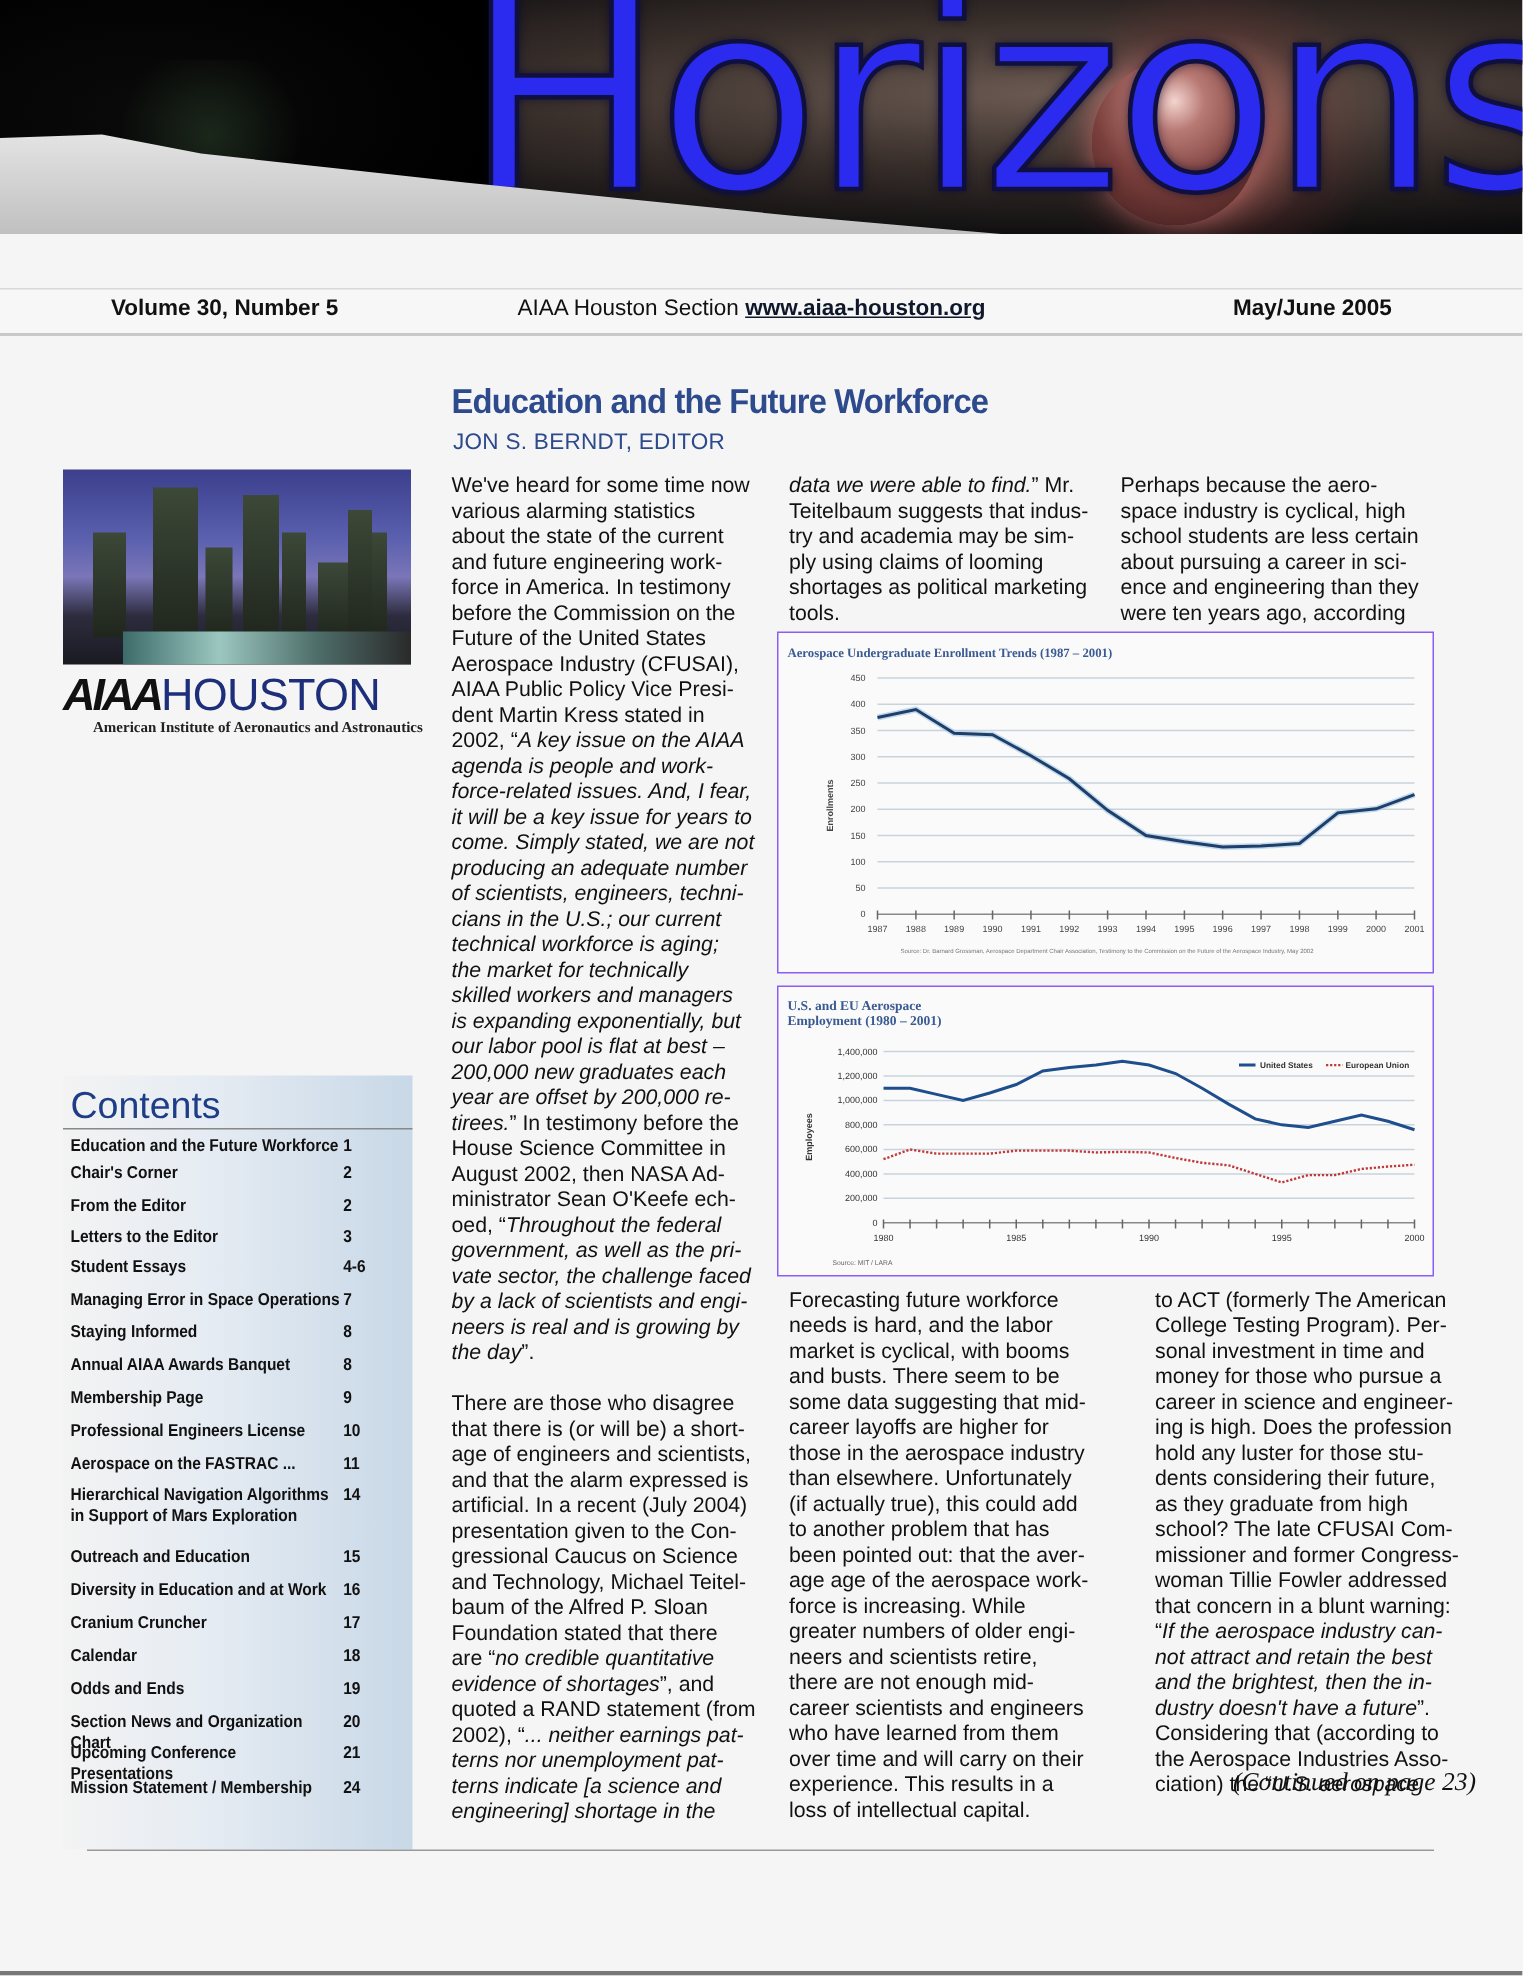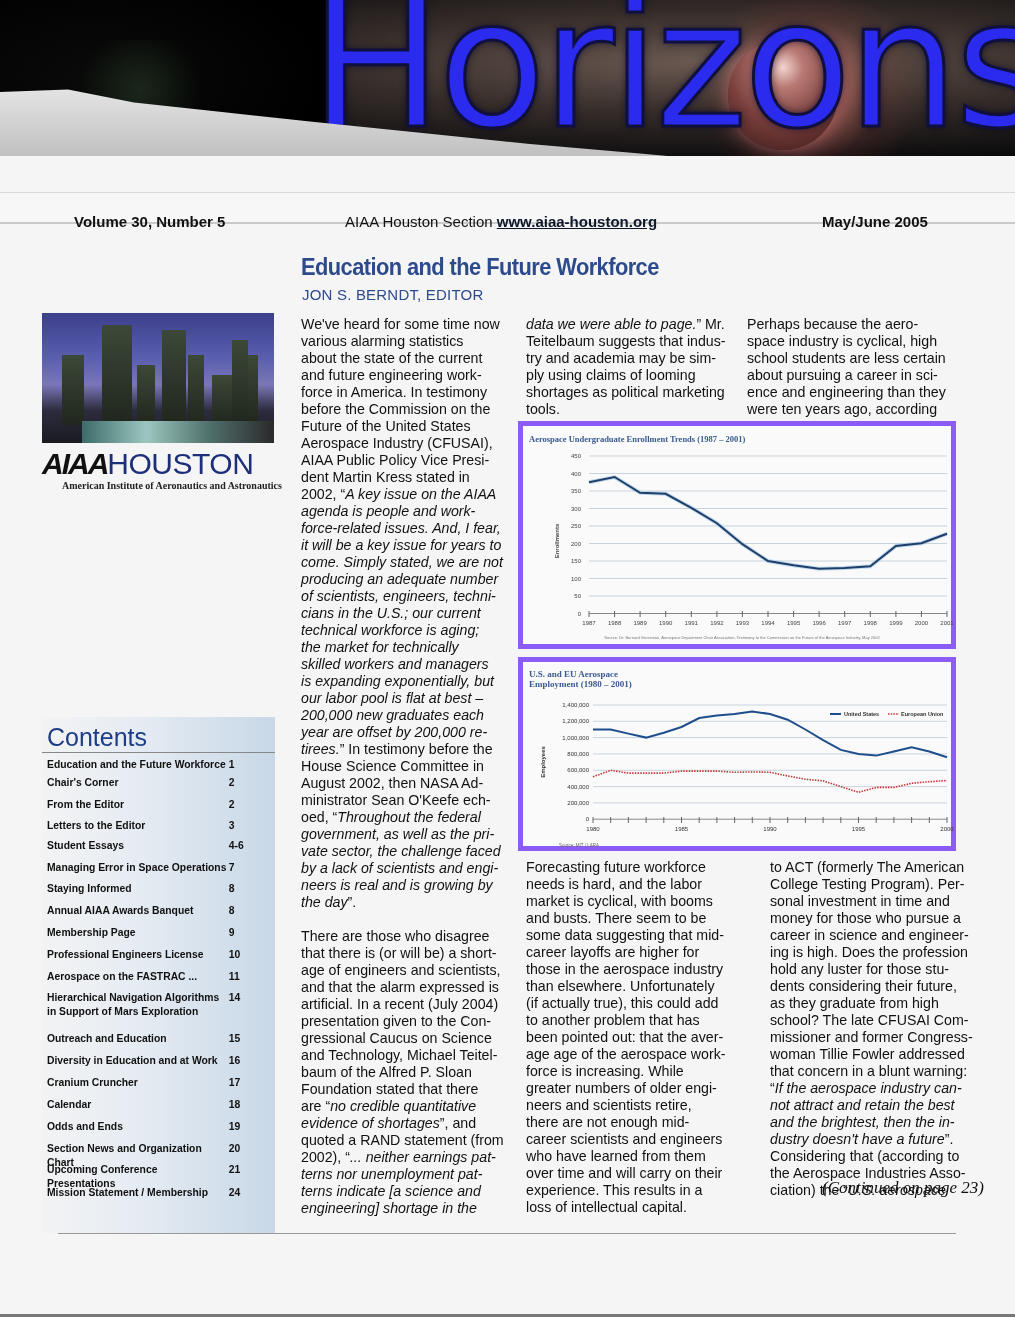--- a/index.html
+++ b/index.html
@@ -21,21 +21,21 @@
   .masthead .title { position: absolute; left: 310px; top: -22px; font-family: "DejaVu Sans", sans-serif;
     font-size: 176px; line-height: 176px; color: #2b2bf0; letter-spacing: -4px;
     -webkit-text-stroke: 3px #101040; text-shadow: 0 0 8px rgba(0,0,40,.8); }
   .masthead .moon { position: absolute; left: -20px; top: 80px; width: 1100px; height: 160px;
     background: linear-gradient(180deg, #e8e8e8 0%, #cfcfcf 30%, #b5b5b5 60%, #dcdcdc 100%);
     clip-path: polygon(0 8%, 8% 6%, 14% 14%, 22% 20%, 30% 26%, 40% 33%, 50% 40%, 60% 46%, 70% 52%, 80% 58%, 88% 62%, 100% 66%, 100% 100%, 0 100%); }
 
   
   .infobar { position: absolute; left: 0; top: 192px; width: 1015px; height: 32px; background: #f7f7f7;
     border-top: 1px solid #d8d8d8; border-bottom: 2px solid #c9c9c9; font-size: 15px; }
-  .infobar span { position: absolute; top: 20px; white-space: nowrap; }
+  .infobar span { position: absolute; top: 4px; white-space: nowrap; }
   .infobar .vol { left: 74px; font-weight: bold; }
   .infobar .sec { left: 345px; }
   .infobar .sec a { font-weight: bold; color: #0f172a; text-decoration: underline; }
   .infobar .date { left: 822px; font-weight: bold; }
 
   
   .headline { position: absolute; left: 301px; top: 254px; font-size: 23px; font-weight: bold; color: #2d4a8c;
     letter-spacing: -0.6px; transform: scaleX(0.95); transform-origin: left; }
   .byline { position: absolute; left: 302px; top: 286px; font-size: 15px; color: #2d4a8c; letter-spacing: 0.2px; }
 
@@ -65,21 +65,21 @@
   .col p { white-space: pre-line; }
   .col i { font-style: italic; }
   .col1 { left: 301px; top: 316px; width: 210px; }
   .col2a { left: 526px; top: 316px; width: 210px; }
   .col3a { left: 747px; top: 316px; width: 210px; }
   .col2b { left: 526px; top: 859px; width: 210px; }
   .col3b { left: 770px; top: 859px; width: 210px; }
   .cont { position: absolute; left: 822px; top: 1178px; font-family: Liberation Serif, serif; font-style: italic; font-size: 17px; }
 
   
-  .chart { position: absolute; background: #fafafa; border: 5px solid #8b5cf6; }
+  .chart { position: absolute; background: #fafafa; border: 1px solid #8b5cf6; }
   .chart1 { left: 518px; top: 421px; width: 438px; height: 228px; }
   .chart2 { left: 518px; top: 657px; width: 438px; height: 194px; }
   .chart .ctitle { position: absolute; font-family: "Liberation Serif", serif; font-weight: bold; color: #3a5a92; font-size: 8.5px; line-height: 10px; }
   .chart svg { position: absolute; left: 0; top: 0; }
 
   .bottom-rule { position: absolute; left: 58px; top: 1233px; width: 898px; height: 1px; background: #999; }
   .page-bottom { position: absolute; left: 0; top: 1314px; width: 1015px; height: 3px; background: #777; }
 </style>
 </head>
 <body>
@@ -252,21 +252,21 @@
 are “</span><i>no credible quantitative
 evidence of shortages</i><span>”, and
 quoted a RAND statement (from
 2002), “</span><i>... neither earnings pat-
 terns nor unemployment pat-
 terns indicate [a science and
 engineering] shortage in the</i></p>
 </div>
 
 <div class="col col2a">
-  <p><i>data we were able to page.</i><span>” Mr.
+  <p><i>data we were able to find.</i><span>” Mr.
 Teitelbaum suggests that indus-
 try and academia may be sim-
 ply using claims of looming
 shortages as political marketing
 tools.</span></p>
 </div>
 
 <div class="col col3a">
   <p>Perhaps because the aero-
 space industry is cyclical, high

